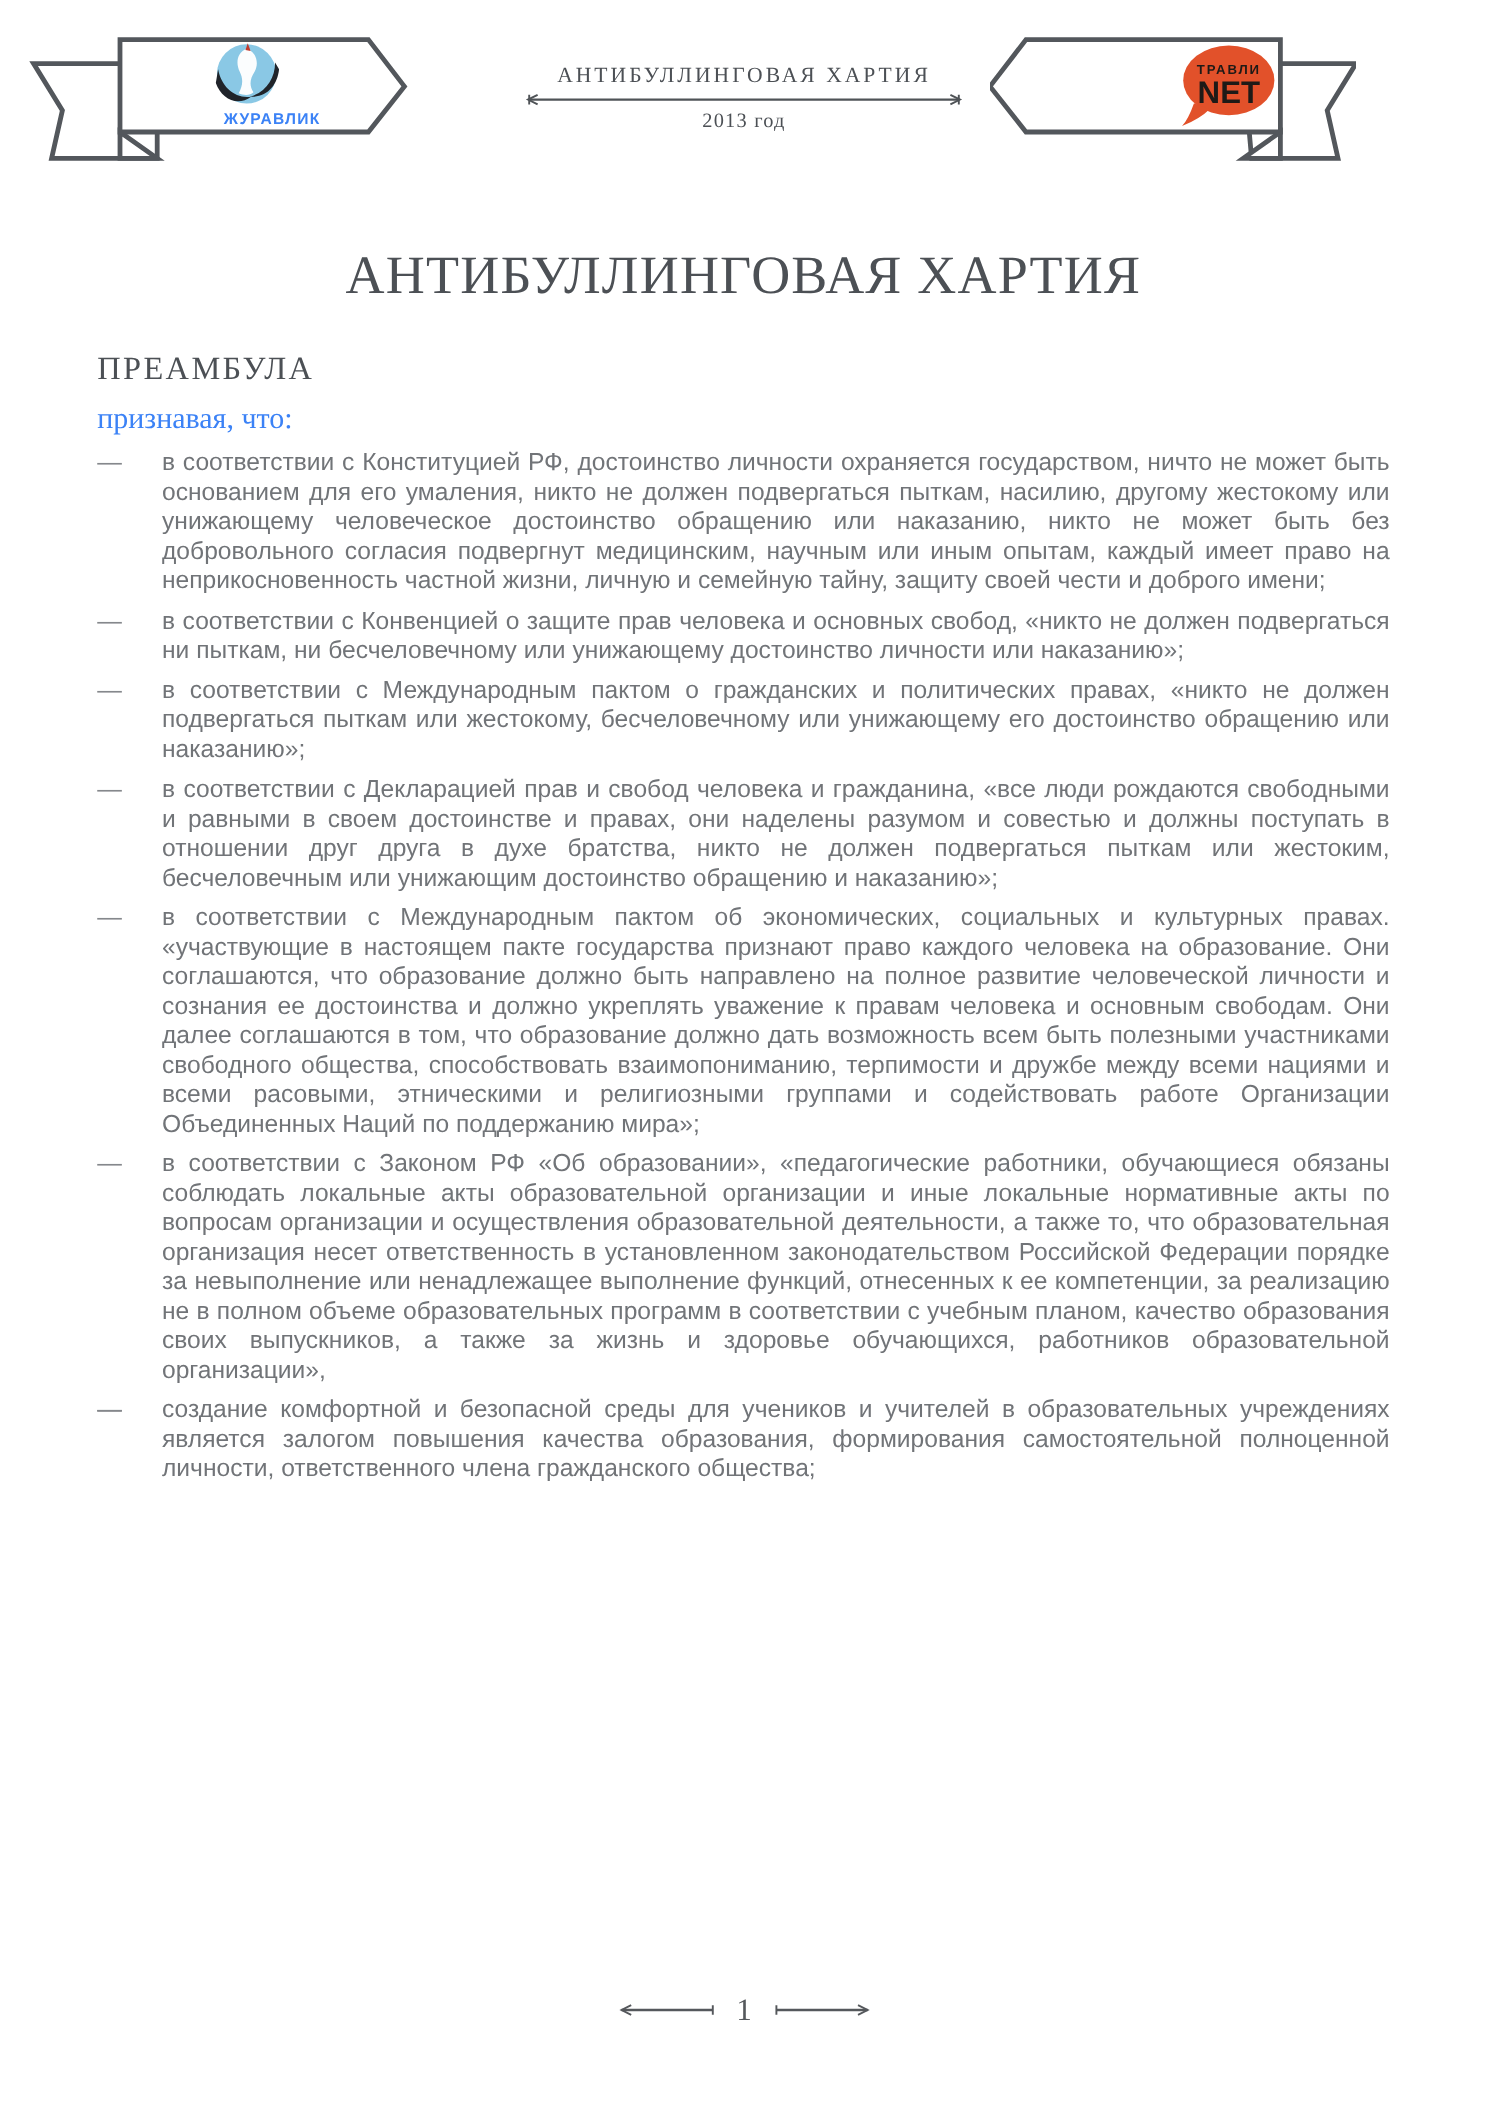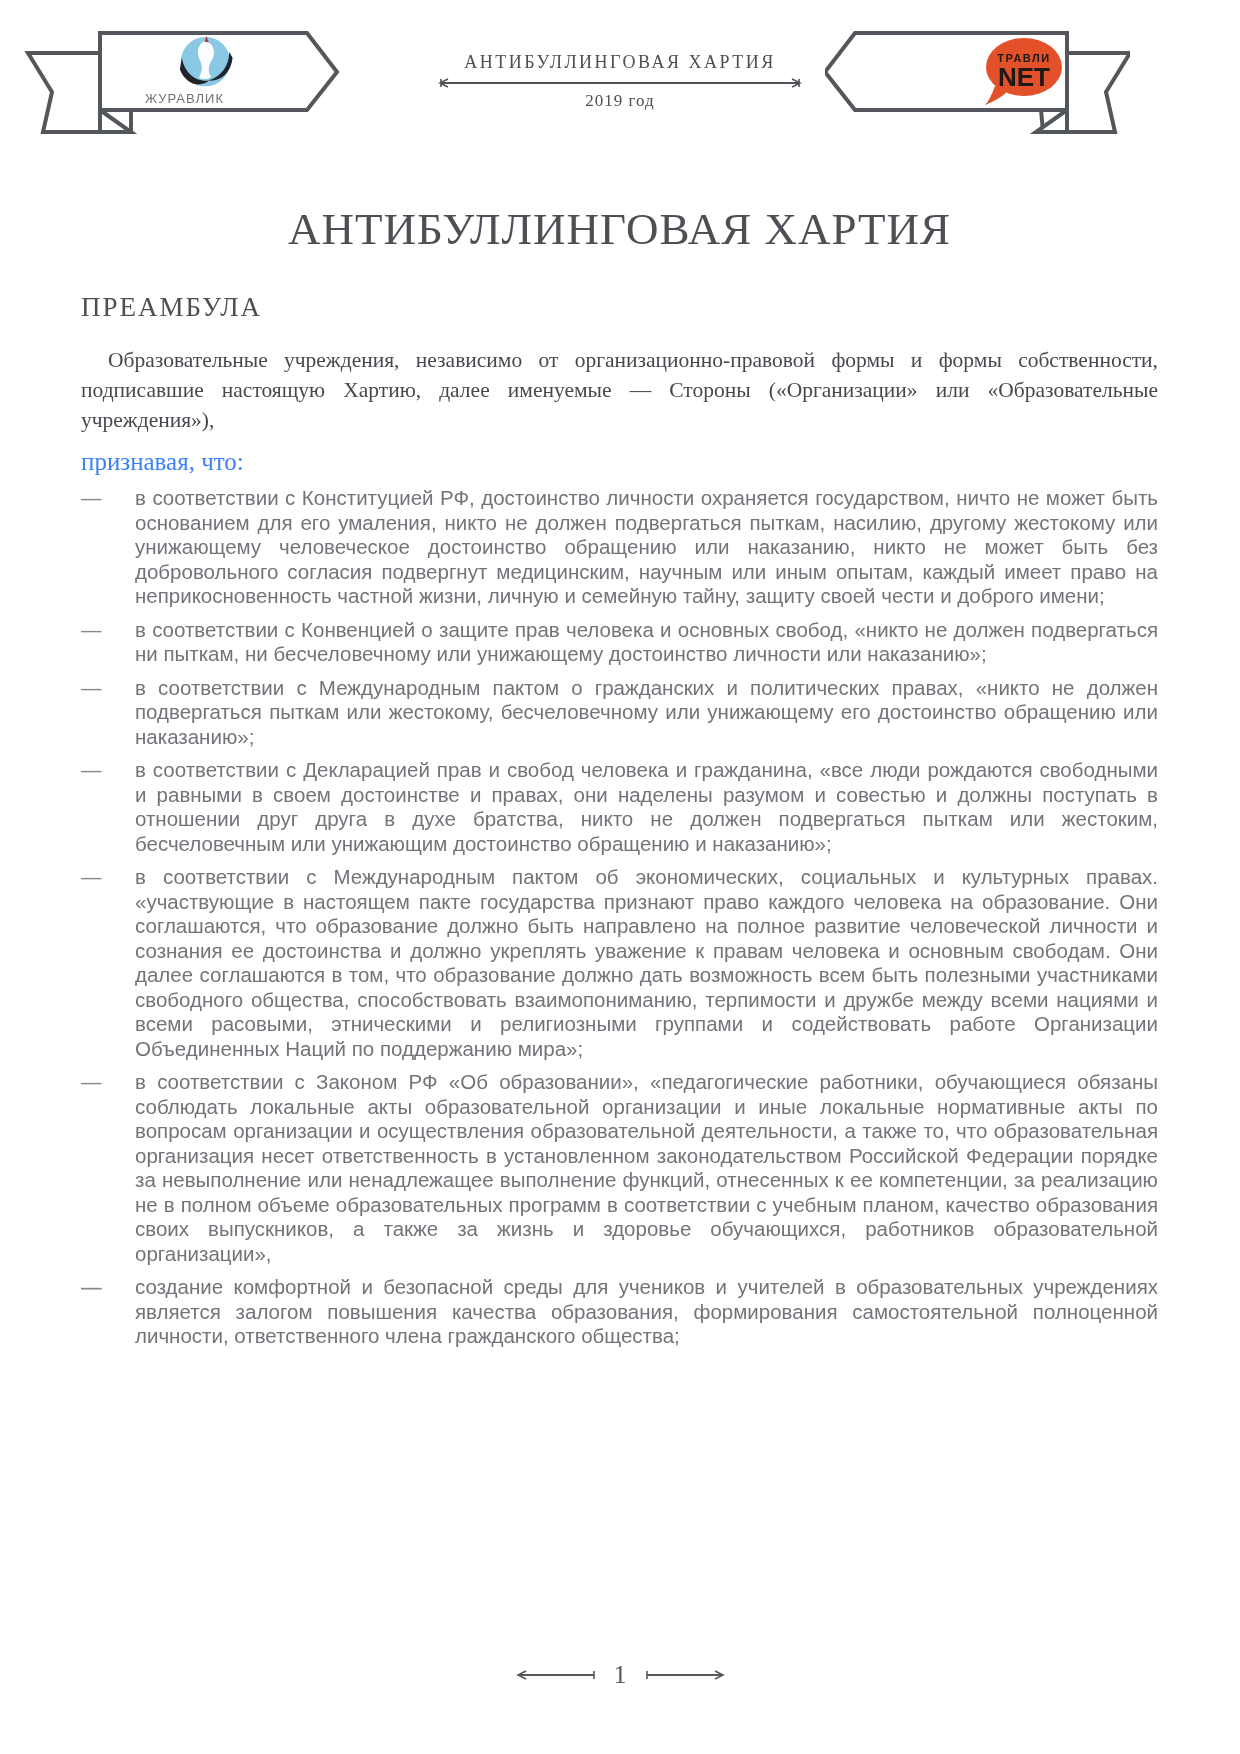--- a/index.html
+++ b/index.html
@@ -5,23 +5,23 @@
   html,body{margin:0;padding:0;background:#ffffff;}
   .page{position:relative;width:1240px;height:1754px;background:#fff;overflow:hidden;
         font-family:"Liberation Serif", serif;color:#4c5055;}
 
   
   .hdr{position:absolute;left:0;top:0;width:1240px;height:150px;}
   .ribbon{position:absolute;top:26px;}
   .ribbon.left{left:24px;}
   .ribbon.right{left:825px;}
   .logo-crane{position:absolute;left:177px;top:35px;width:57px;height:57px;}
-  .logo-crane-label{position:absolute;left:145px;top:91px;width:122px;text-align:left;
-        font-family:"Liberation Sans",sans-serif;font-weight:normal;font-size:13px;
-        letter-spacing:1px;color:#737373;}
+  .logo-crane-label{position:absolute;left:145px;top:91px;width:122px;text-align:right;
+        font-family:"Liberation Sans",sans-serif;font-weight:bold;font-size:13px;
+        letter-spacing:1px;color:#3b82f6;}
   .hdr-center{position:absolute;left:50%;top:52px;transform:translateX(-50%);
         width:400px;text-align:center;}
   .hdr-title{font-size:18px;letter-spacing:2.5px;color:#4c5055;white-space:nowrap;}
   .hdr-rule{display:block;margin:3px auto 1px auto;}
   .hdr-year{font-size:17px;letter-spacing:1px;color:#4c5055;}
   .logo-travli{position:absolute;left:981px;top:36px;width:84px;height:72px;}
 
   
   main{padding:0 82px 0 81px;}
   h1.doc-title{margin:0;padding-top:203px;text-align:center;font-weight:normal;
@@ -65,40 +65,39 @@
 
     <div class="hdr-center">
       <div class="hdr-title">АНТИБУЛЛИНГОВАЯ ХАРТИЯ</div>
       <svg class="hdr-rule" width="372" height="14" viewBox="0 0 372 14">
         <line x1="7" y1="7" x2="365" y2="7" stroke="#4F5357" stroke-width="2"></line>
         <polyline points="14,3 6,7 14,11" fill="none" stroke="#4F5357" stroke-width="1.6"></polyline>
         <line x1="7" y1="3" x2="7" y2="11" stroke="#4F5357" stroke-width="1.6"></line>
         <polyline points="358,3 366,7 358,11" fill="none" stroke="#4F5357" stroke-width="1.6"></polyline>
         <line x1="365" y1="3" x2="365" y2="11" stroke="#4F5357" stroke-width="1.6"></line>
       </svg>
-      <div class="hdr-year">2019 год</div>
+      <div class="hdr-year">2013 год</div>
     </div>
 
     <svg class="ribbon right" width="305" height="112" viewBox="0 0 305 112">
       <polygon points="211,27 305,27 281,66 290,106 218,106" fill="#ffffff" stroke="#53575C" stroke-width="4" stroke-linejoin="miter"></polygon>
       <polygon points="242,84 211,106 242,106" fill="#ffffff" stroke="#53575C" stroke-width="4" stroke-linejoin="miter"></polygon>
       <polygon points="0,46 30,7 242,7 242,84 30,84" fill="#ffffff" stroke="#53575C" stroke-width="4" stroke-linejoin="miter"></polygon>
     </svg>
     <svg class="logo-travli" viewBox="0 0 84 72">
       <ellipse cx="43" cy="31" rx="38" ry="29" fill="#E2512A"></ellipse>
       <path d="M14 50 Q9 64 4 69 Q19 63 27 55 Z" fill="#E2512A"></path>
       <text x="43" y="26" text-anchor="middle" font-family="Liberation Sans, sans-serif" font-size="11" font-weight="bold" letter-spacing="1.5" fill="#1E1A17">ТРАВЛИ</text>
       <text x="43" y="50" text-anchor="middle" font-family="Liberation Sans, sans-serif" font-size="26" font-weight="bold" fill="#1E1A17">NET</text>
     </svg>
   </div>
 
   <main>
     <h1 class="doc-title">АНТИБУЛЛИНГОВАЯ ХАРТИЯ</h1>
     <h2 class="sec-head">ПРЕАМБУЛА</h2>
-    <p class="intro">Образовательные учреждения, независимо от организационно-правовой формы и формы собственности, подписавшие настоящую Хартию, далее именуемые — Стороны («Организации» или «Образовательные учреждения»),</p>
 
     <p class="grp-head">признавая, что:</p>
     <ul class="blist">
         <li><span class="marker">—</span><span>в соответствии с Конституцией РФ, достоинство личности охраняется государством, ничто не может быть основанием для его умаления, никто не должен подвергаться пыткам, насилию, другому жестокому или унижающему человеческое достоинство обращению или наказанию, никто не может быть без добровольного согласия подвергнут медицинским, научным или иным опытам, каждый имеет право на неприкосновенность частной жизни, личную и семейную тайну, защиту своей чести и доброго имени;</span></li>
         <li><span class="marker">—</span><span>в соответствии с Конвенцией о защите прав человека и основных свобод, «никто не должен подвергаться ни пыткам, ни бесчеловечному или унижающему достоинство личности или наказанию»;</span></li>
         <li><span class="marker">—</span><span>в соответствии с Международным пактом о гражданских и политических правах, «никто не должен подвергаться пыткам или жестокому, бесчеловечному или унижающему его достоинство обращению или наказанию»;</span></li>
         <li><span class="marker">—</span><span>в соответствии с Декларацией прав и свобод человека и гражданина, «все люди рождаются свободными и равными в своем достоинстве и правах, они наделены разумом и совестью и должны поступать в отношении друг друга в духе братства, никто не должен подвергаться пыткам или жестоким, бесчеловечным или унижающим достоинство обращению и наказанию»;</span></li>
         <li><span class="marker">—</span><span>в соответствии с Международным пактом об экономических, социальных и культурных правах. «участвующие в настоящем пакте государства признают право каждого человека на образование. Они соглашаются, что образование должно быть направлено на полное развитие человеческой личности и сознания ее достоинства и должно укреплять уважение к правам человека и основным свободам. Они далее соглашаются в том, что образование должно дать возможность всем быть полезными участниками свободного общества, способствовать взаимопониманию, терпимости и дружбе между всеми нациями и всеми расовыми, этническими и религиозными группами и содействовать работе Организации Объединенных Наций по поддержанию мира»;</span></li>
         <li><span class="marker">—</span><span>в соответствии с Законом РФ «Об образовании», «педагогические работники, обучающиеся обязаны соблюдать локальные акты образовательной организации и иные локальные нормативные акты по вопросам организации и осуществления образовательной деятельности, а также то, что образовательная организация несет ответственность в установленном законодательством Российской Федерации порядке за невыполнение или ненадлежащее выполнение функций, отнесенных к ее компетенции, за реализацию не в полном объеме образовательных программ в соответствии с учебным планом, качество образования своих выпускников, а также за жизнь и здоровье обучающихся, работников образовательной организации»,</span></li>
       </ul>

